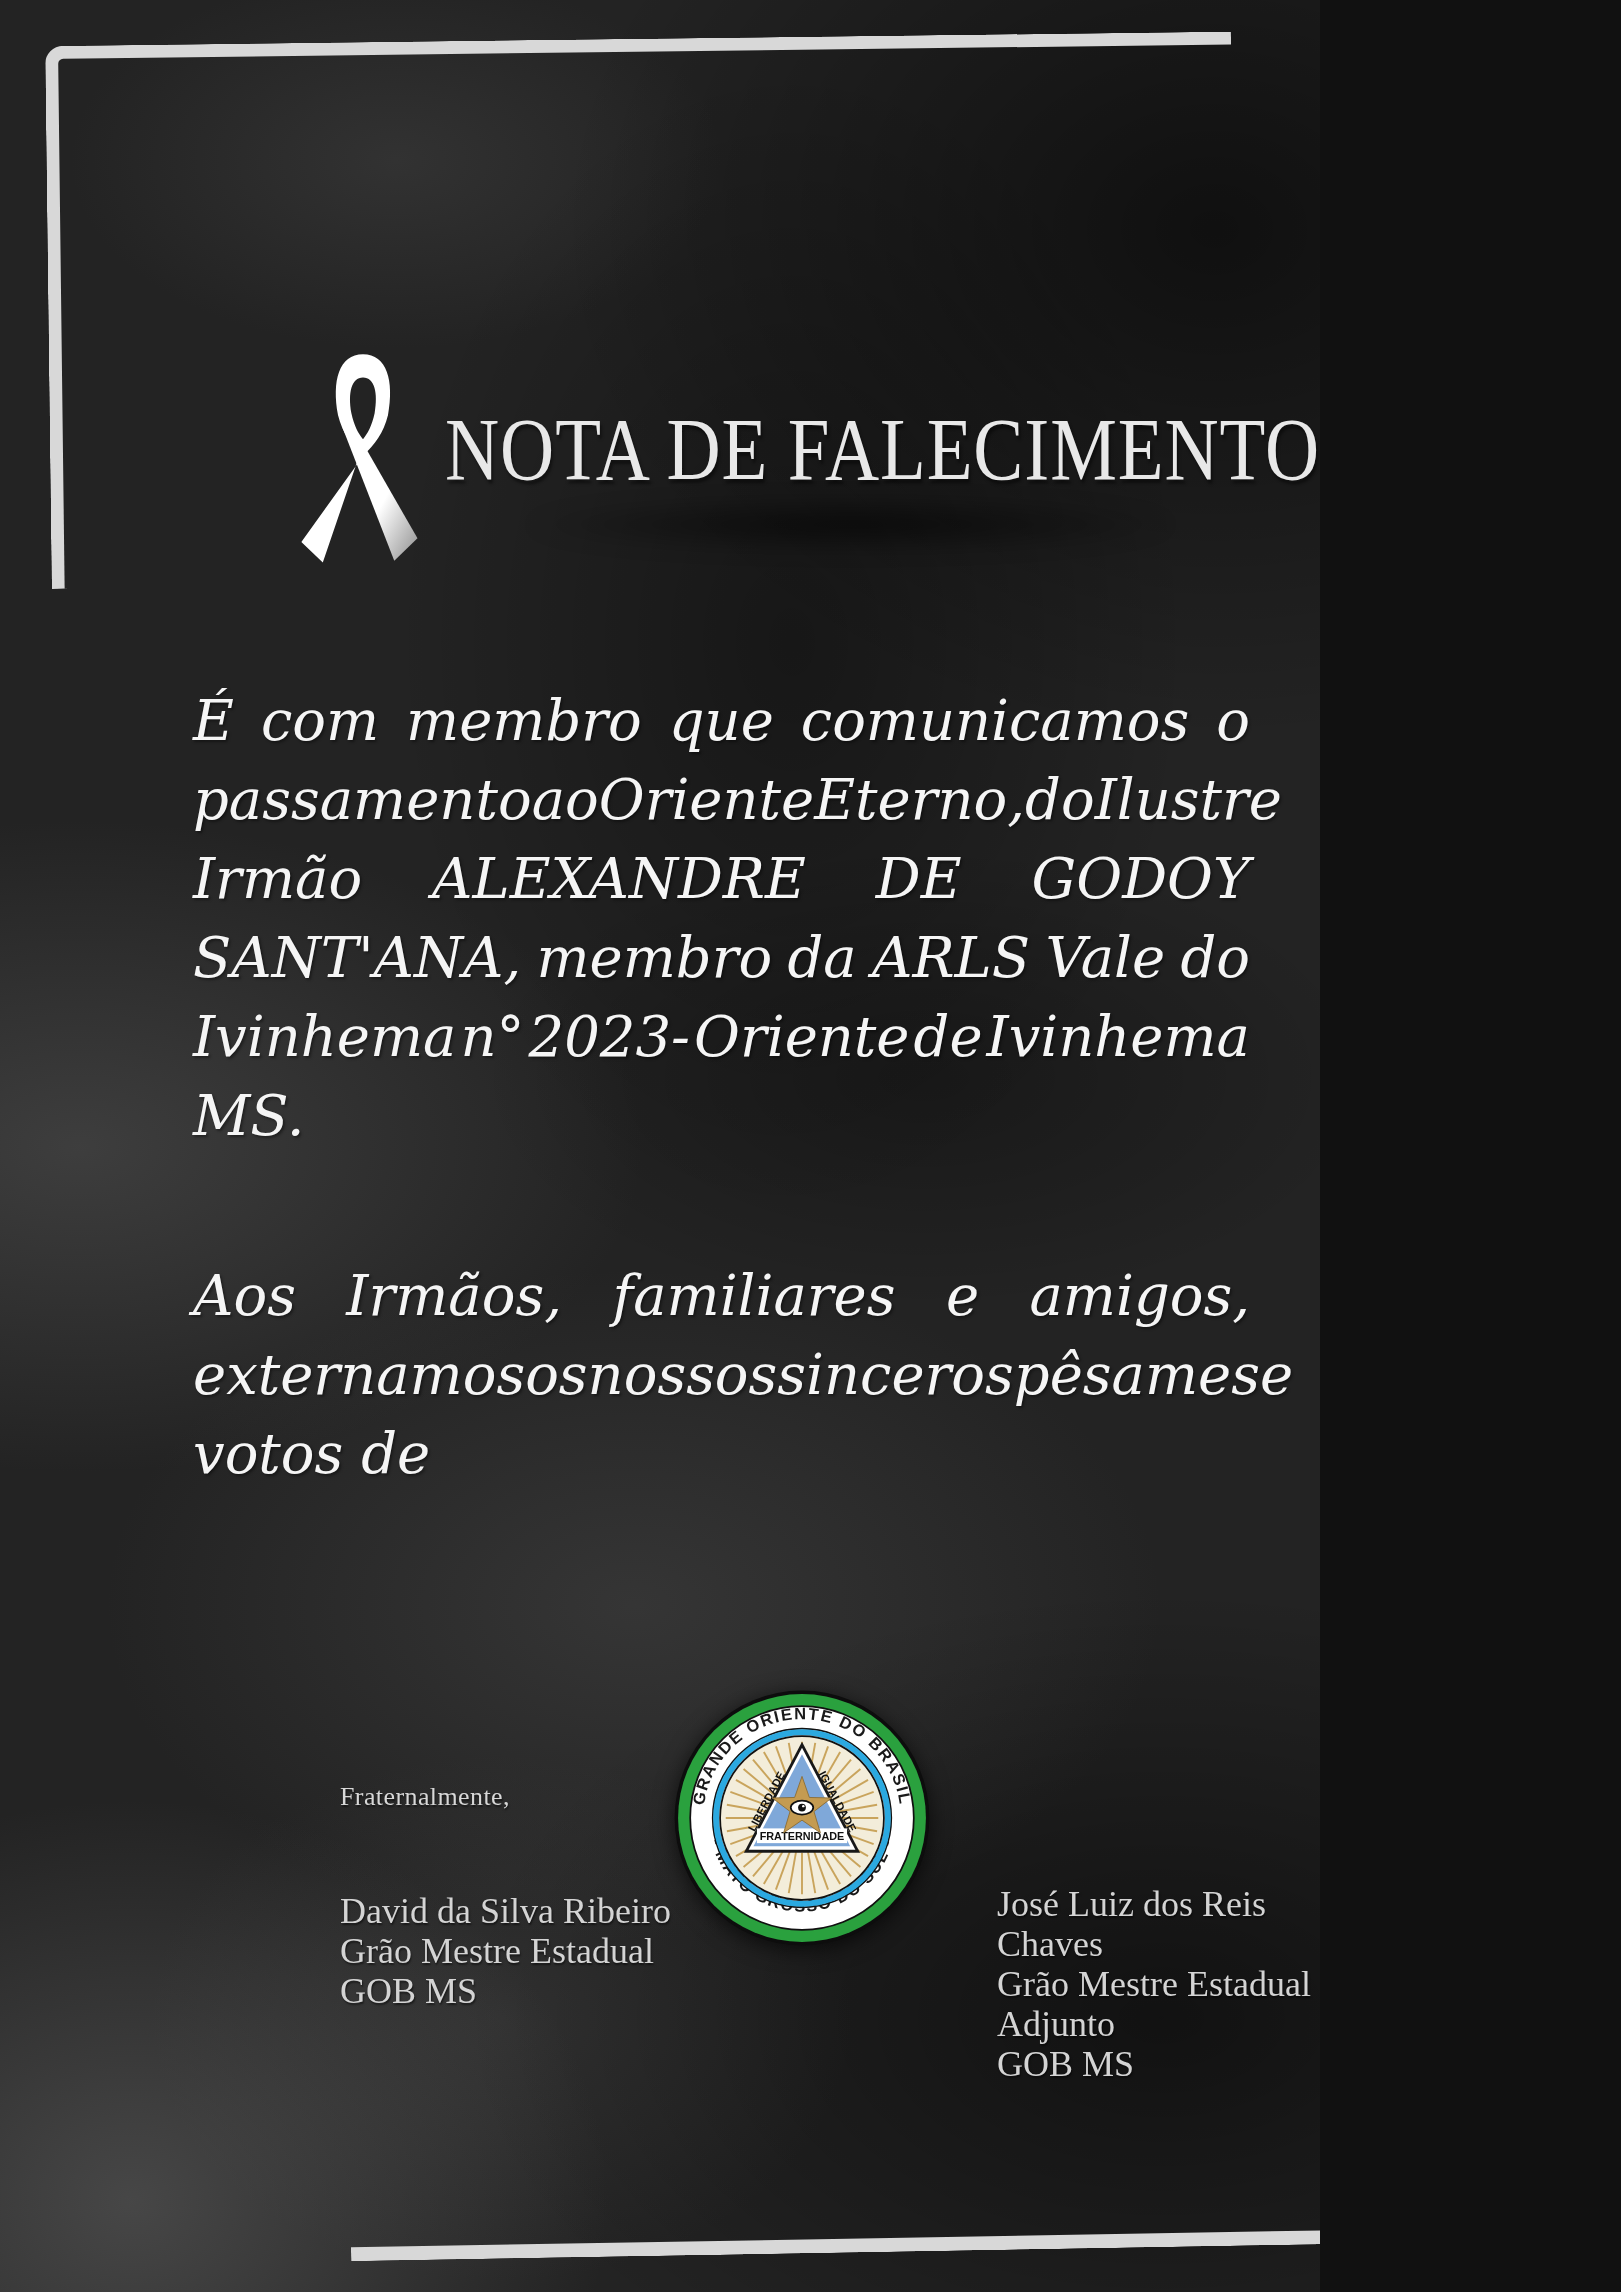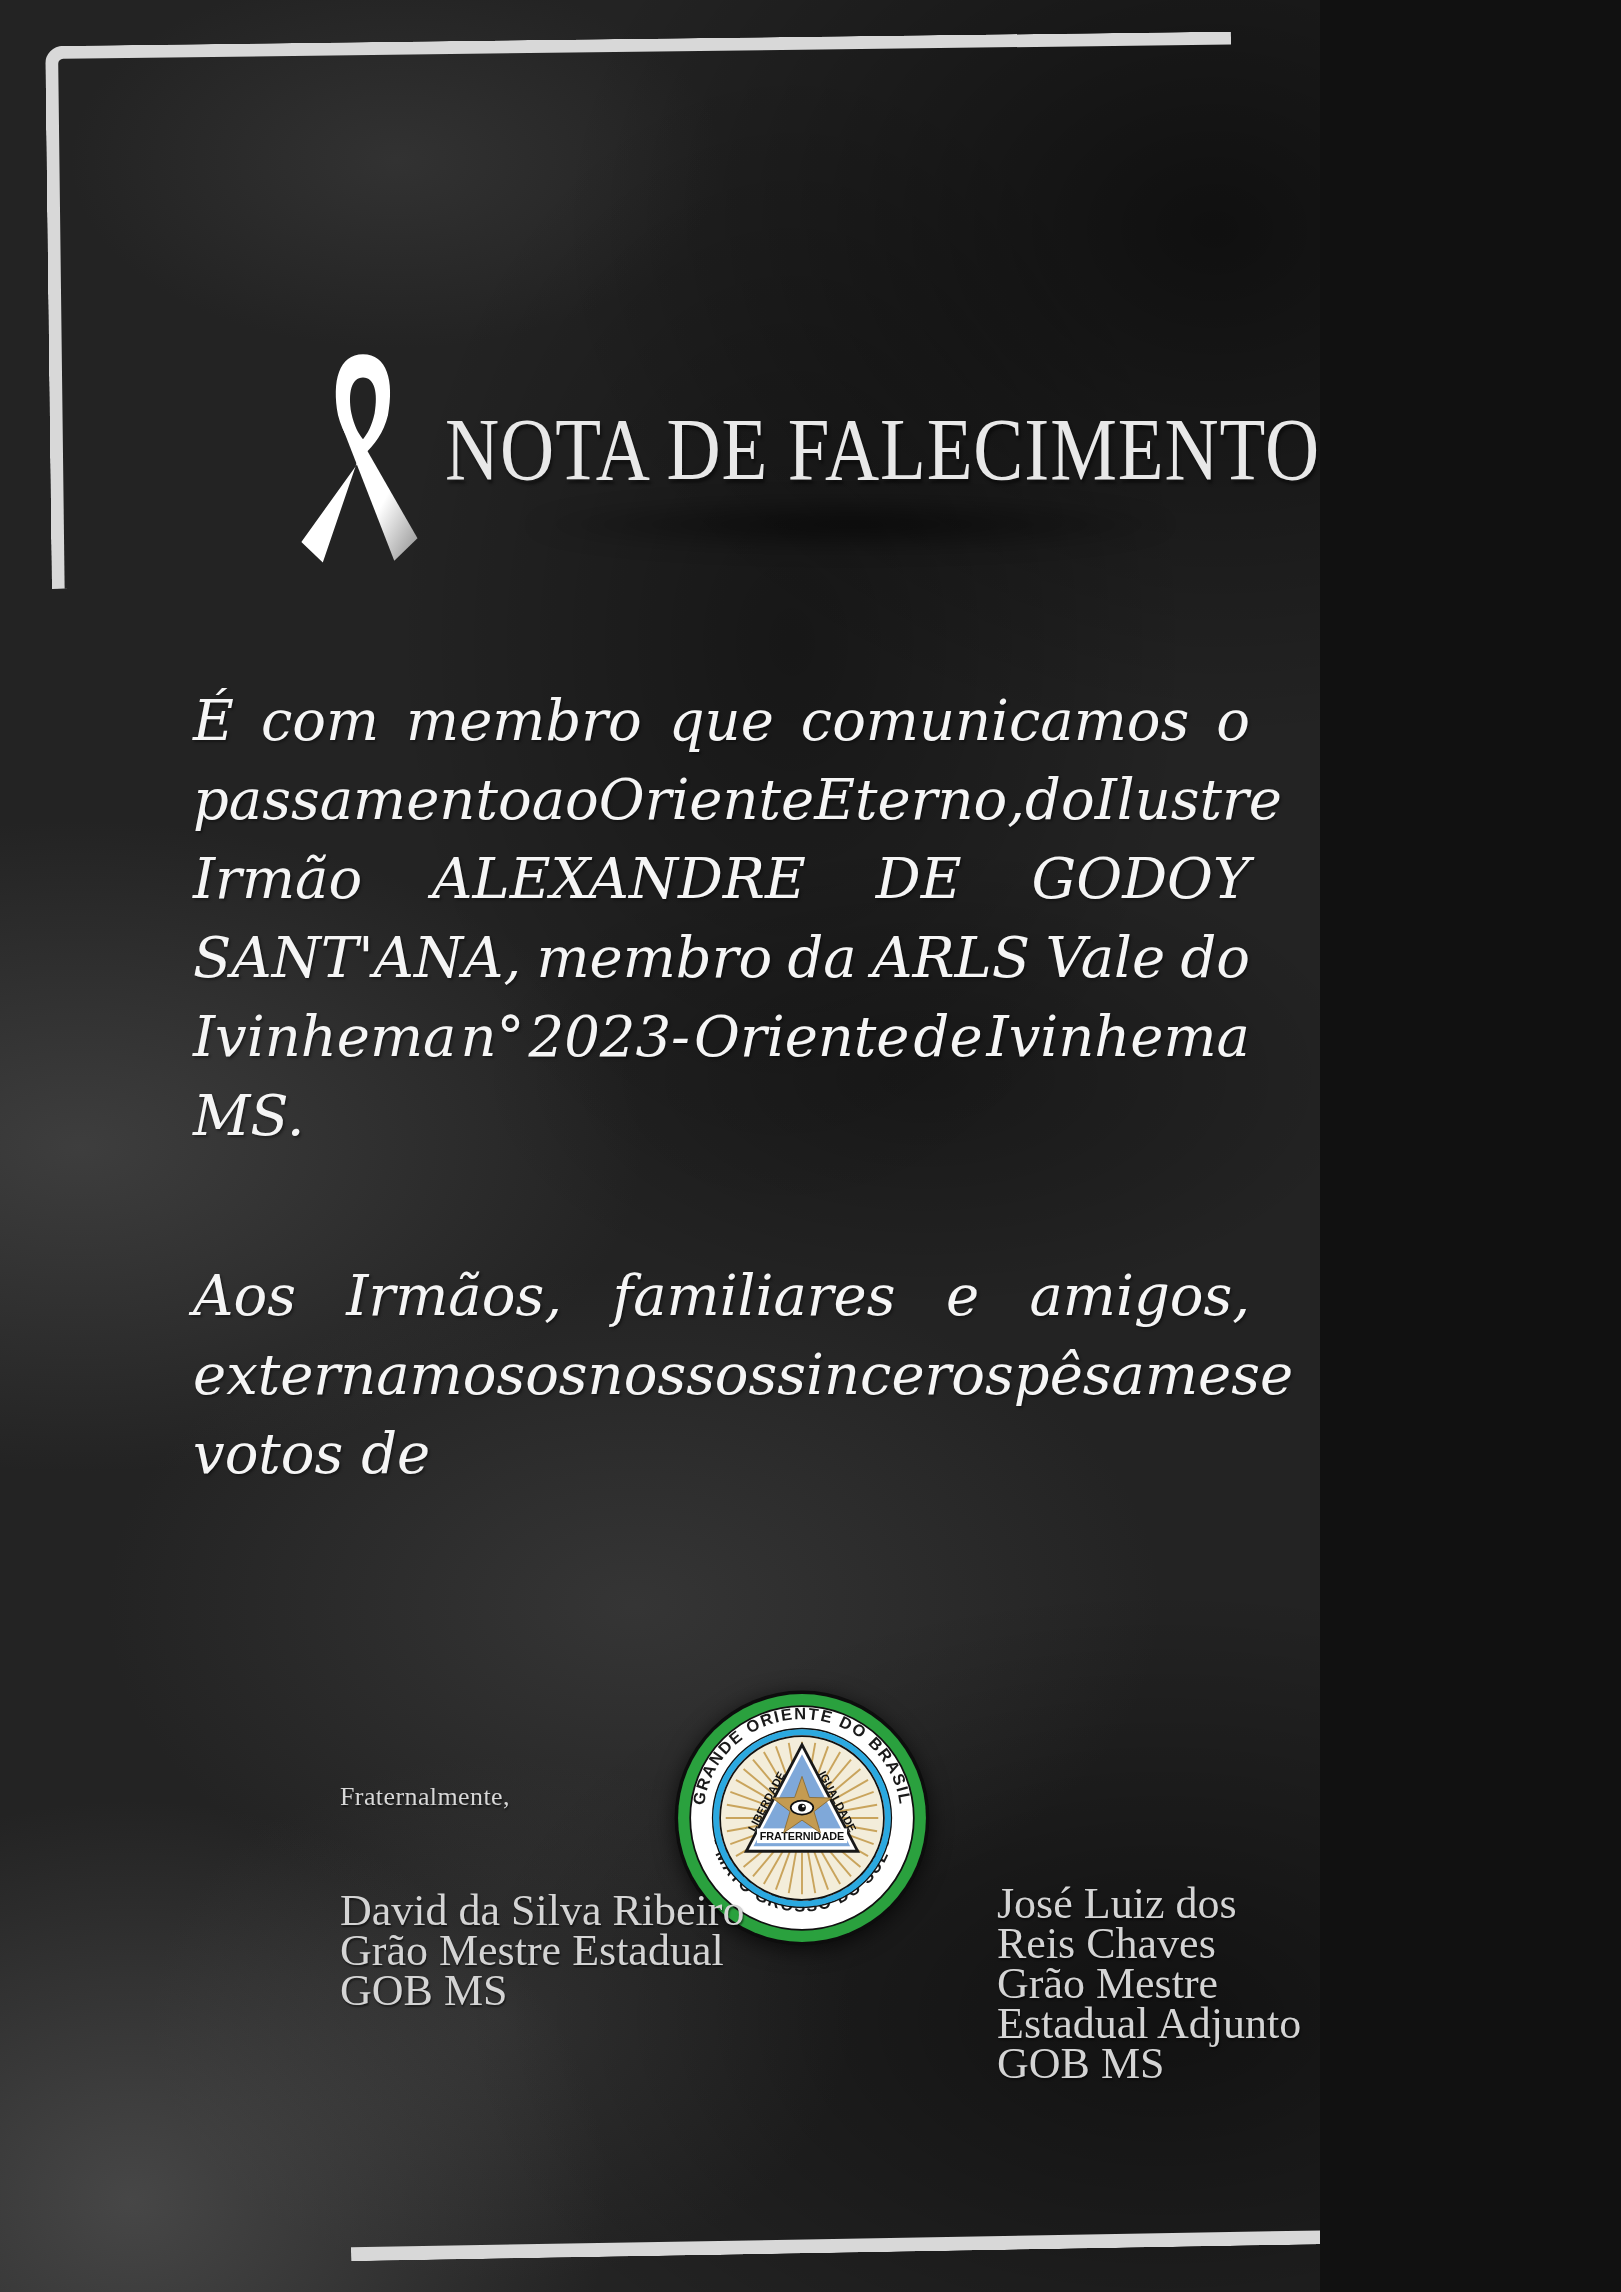--- a/index.html
+++ b/index.html
@@ -55,21 +55,21 @@
   .p1{ top:681px; }
   .p2{ top:1256px; }
   .jline{ display:flex; justify-content:space-between; }
   .jline.last{ justify-content:flex-start; gap:.32em; }
   
   .salutation{
     position:absolute; left:340px; top:1782px;
     font-size:26px; color:#d8d8d8; letter-spacing:0.4px;
     text-shadow:0.9px 1.8px 1.8px rgba(0,0,0,.5);
   }
-  .sig{ position:absolute; font-size:44px; line-height:40px; color:#d4d4d4;
+  .sig{ position:absolute; font-size:36px; line-height:40px; color:#d4d4d4;
         text-shadow:0.9px 1.8px 1.8px rgba(0,0,0,.5); }
   .sig-left{ left:340px; top:1891px; }
   .sig-right{ left:997px; top:1884px; }
   
   .seal{ position:absolute; left:672px; top:1688px; width:260px; height:260px;
          filter:drop-shadow(0 4.5px 10.7px rgba(0,0,0,.65)); }
   .seal text{ font-family:"Liberation Sans", sans-serif; font-weight:bold; }
 </style>
 </head>
 <body>

